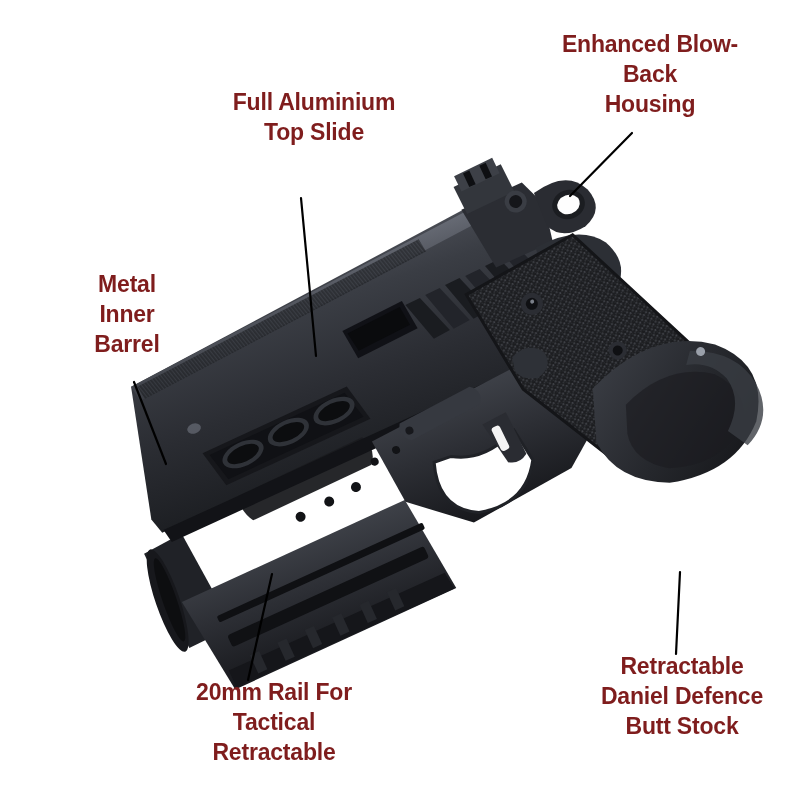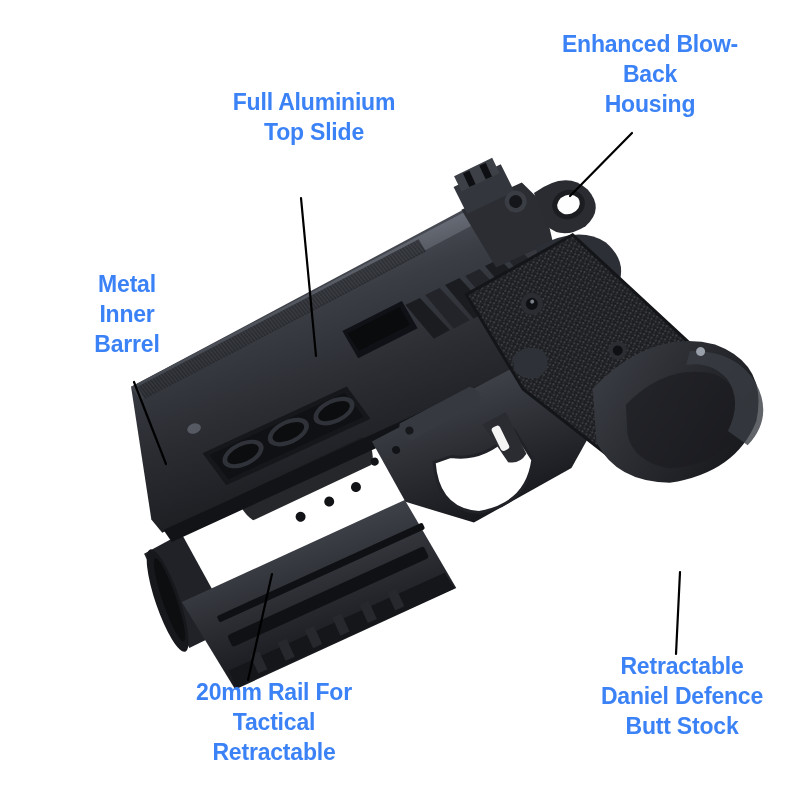--- a/index.html
+++ b/index.html
@@ -8,21 +8,21 @@
     background:#ffffff;
     font-family:"Liberation Sans","DejaVu Sans",sans-serif;
     overflow:hidden;
   }
   #stage{position:relative;width:800px;height:800px;background:#fff;}
 
   
   .label{
     position:absolute;
     font-weight:700;
-    color:#3b82f6;
+    color:#7f1d1d;
     text-align:center;
     line-height:1.30;
     letter-spacing:-0.2px;
     font-size:23px;
     white-space:pre-line;
   }
   #lbl-blowback{ left:512px; top:30px;  width:276px; }
   #lbl-topslide{ left:178px; top:88px;  width:272px; }
   #lbl-barrel{   left:52px;  top:270px; width:150px; }
   #lbl-rail{     left:140px; top:678px; width:268px; }

